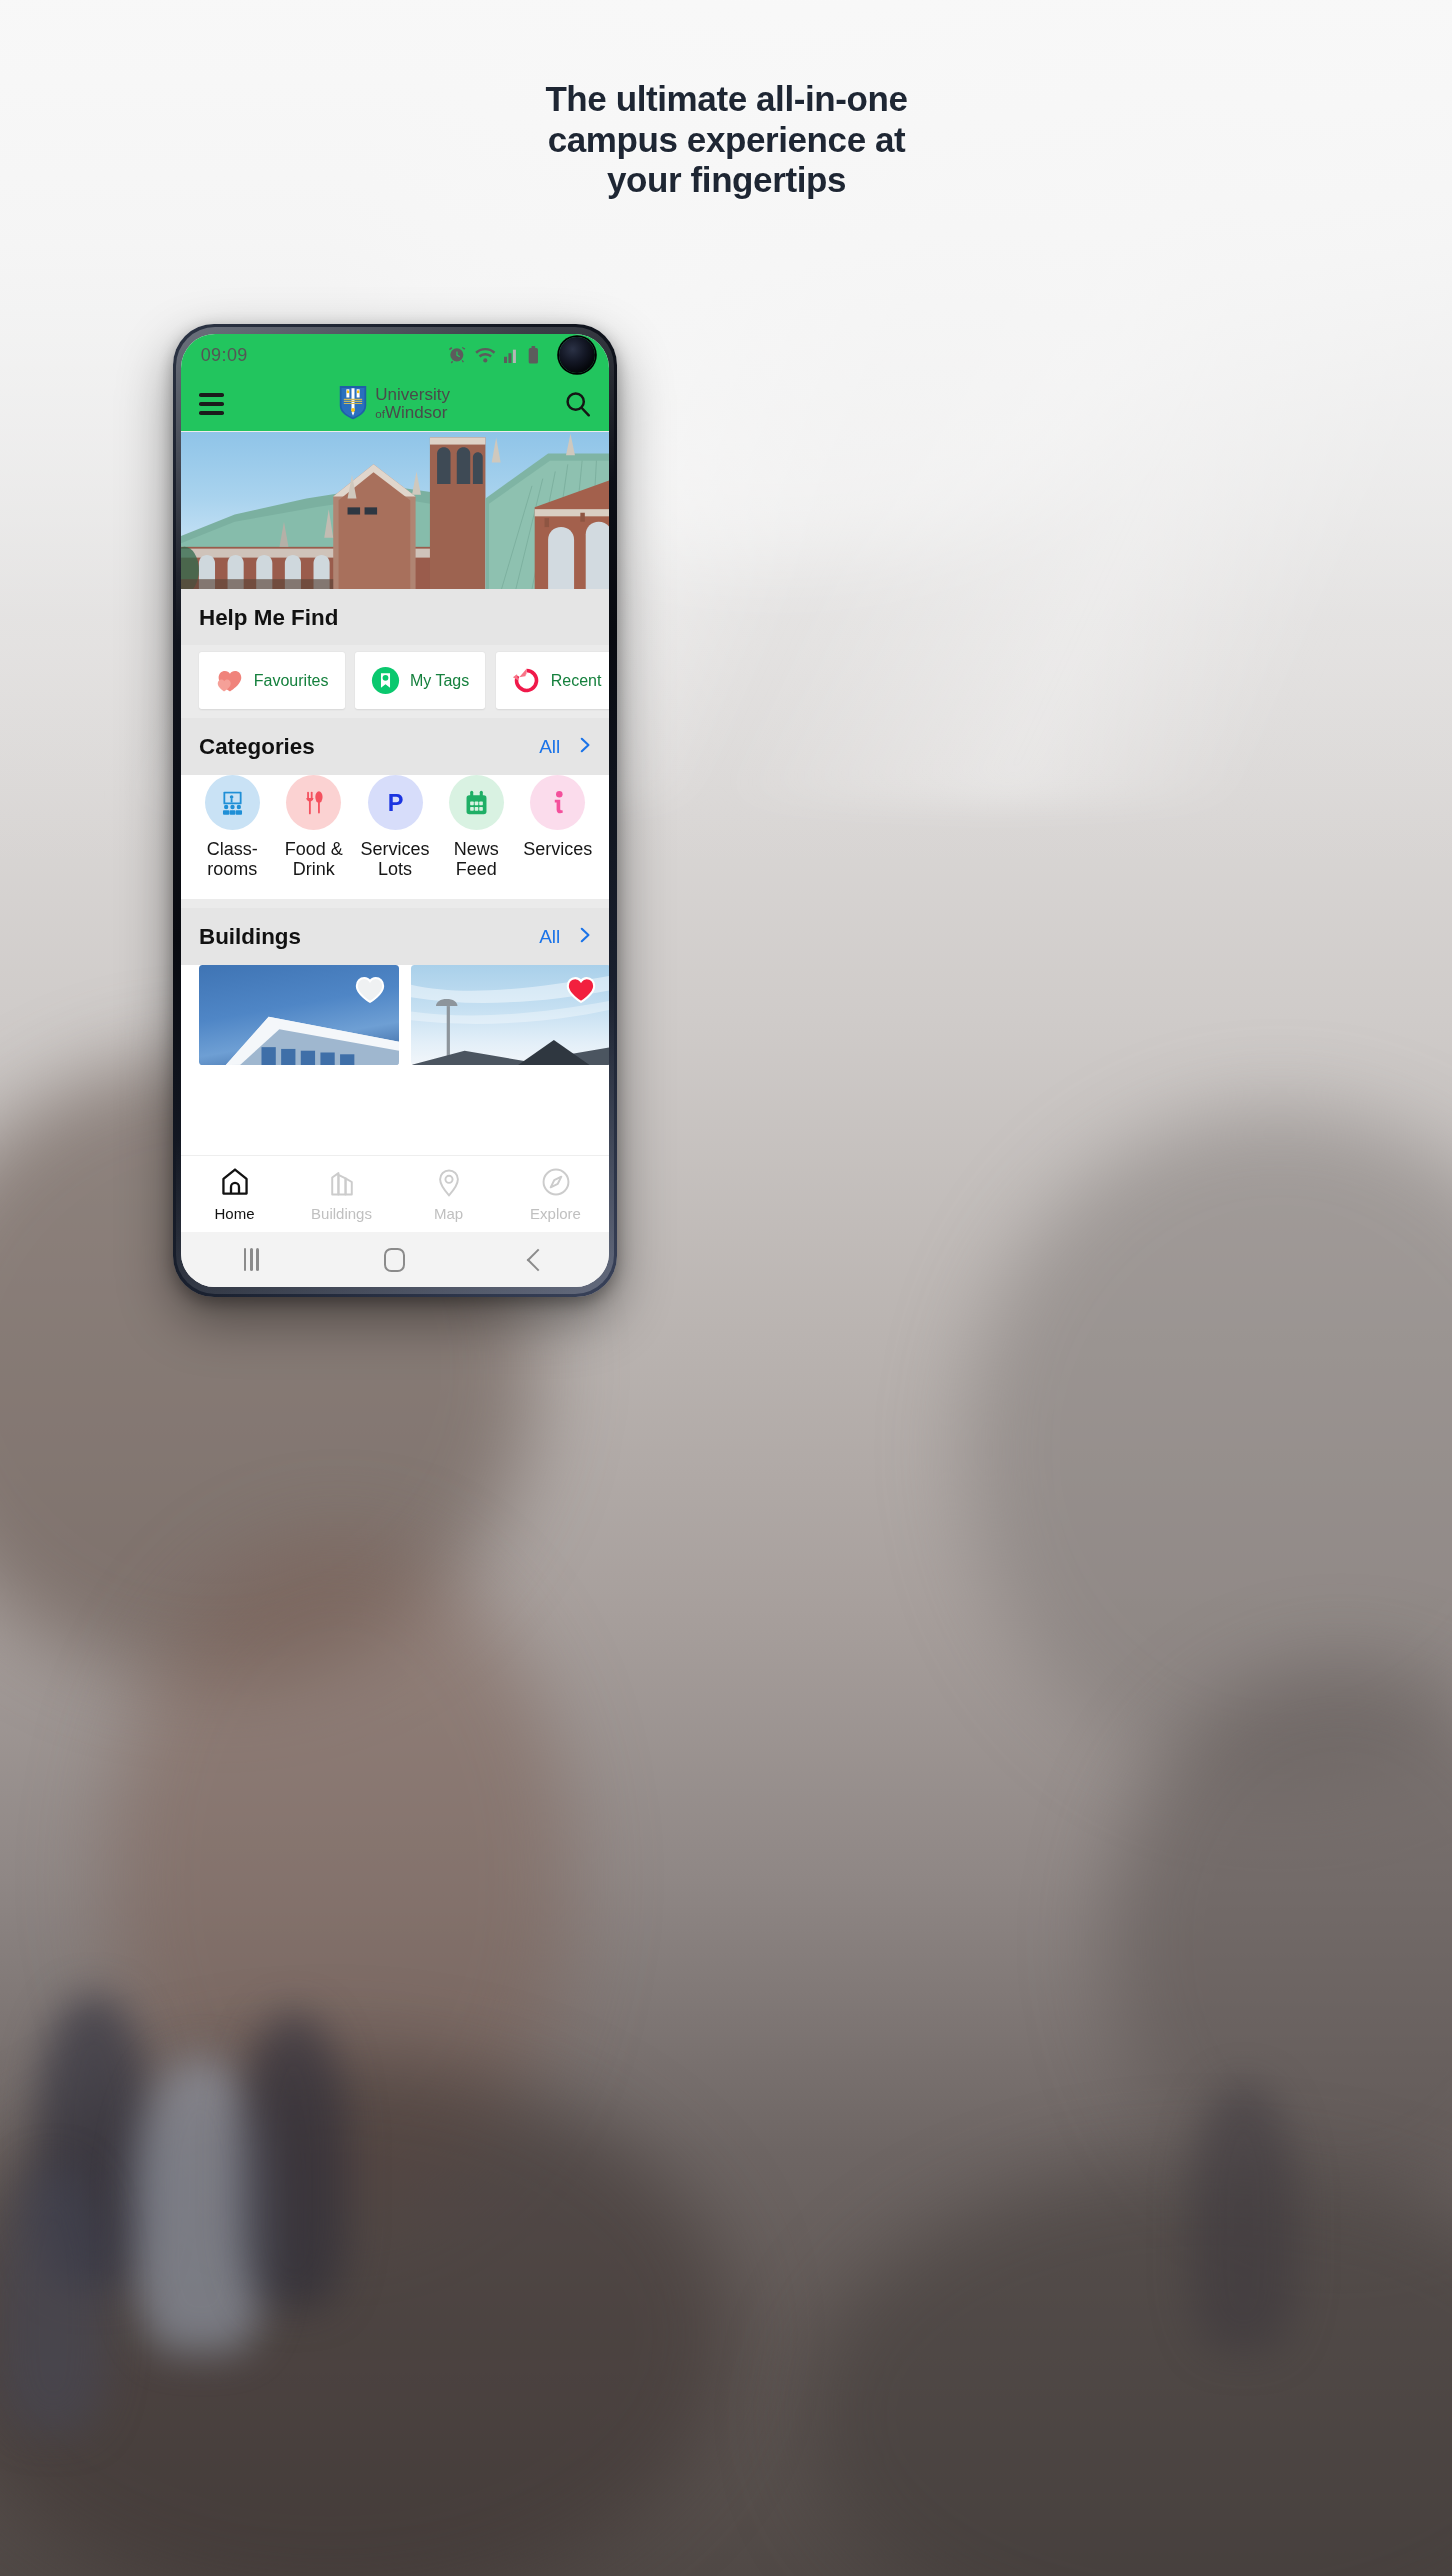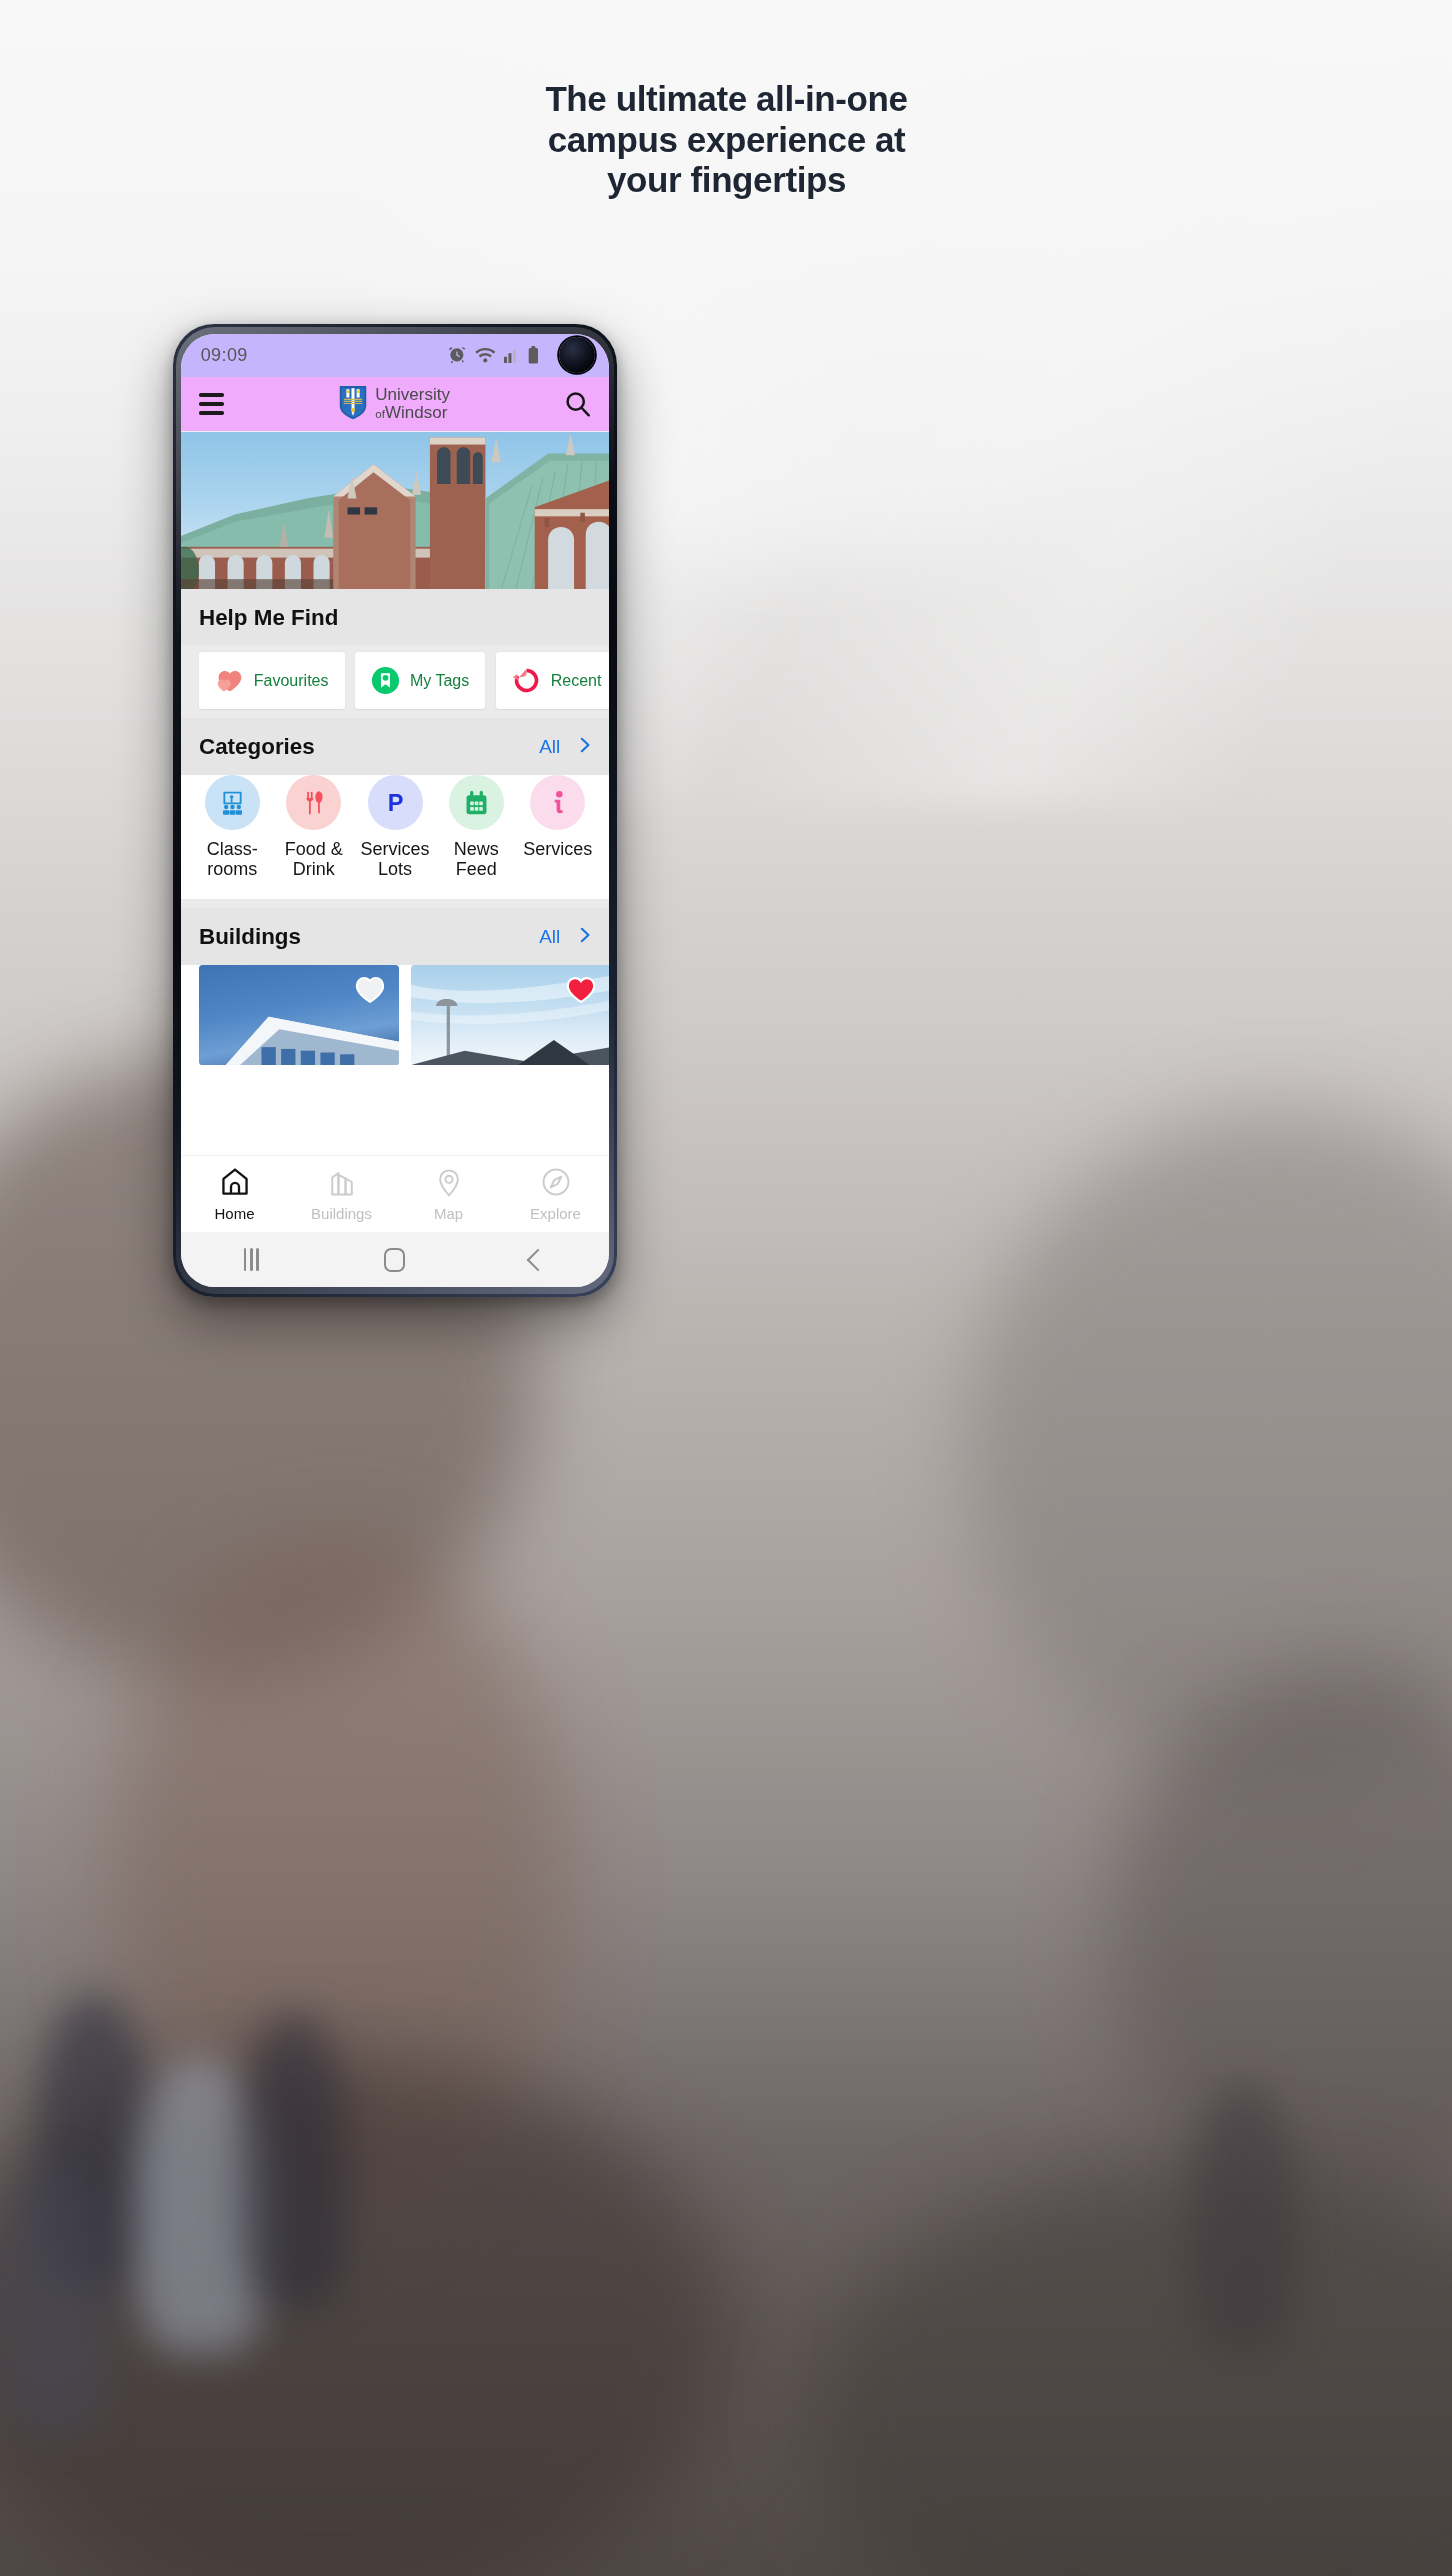--- a/index.html
+++ b/index.html
@@ -72,36 +72,36 @@
     pointer-events:none;
   }
   .screen {
     position:relative; width:100%; height:100%;
     border-radius:34px; overflow:hidden; background:#fff;
     display:flex; flex-direction:column;
   }
 
   
   .statusbar {
-    flex:0 0 auto; height:43px; background:#c4b5fd;
+    flex:0 0 auto; height:43px; background:#22c55e;
     display:flex; align-items:center; padding:0 14.3px 0 19.7px;
     position:relative;
   }
   .sb-time { font-size:18px; color:#555; letter-spacing:0.4px; }
   .sb-icons { margin-left:auto; display:flex; align-items:center; gap:8px; }
   .sb-icons svg { display:block; }
   .punch {
     width:36px; height:36px; border-radius:50%; margin-left:12.5px;
     background:radial-gradient(circle at 38% 34%, #2b3246 0%, #141826 38%, #05070c 70%, #000 100%);
     box-shadow:0 0 0 1.8px #000;
   }
 
   
   .appbar {
-    flex:0 0 auto; height:55px; background:#f0abfc;
+    flex:0 0 auto; height:55px; background:#22c55e;
     display:flex; align-items:center; padding:0 18px;
     border-bottom:0.9px solid #ececec;
   }
   .hamburger { width:25px; display:flex; flex-direction:column; gap:5.4px; cursor:pointer; }
   .hamburger i { display:block; height:3.6px; border-radius:1.8px; background:#1b1b1b; }
   .brand { margin:0 auto; display:flex; align-items:center; gap:7.2px; }
   .crest { width:30px; height:36px; }
   .brand-txt { line-height:1.02; color:#4a4a4a; }
   .brand-l1 { font-size:17px; }
   .brand-l2 { font-size:17px; }

